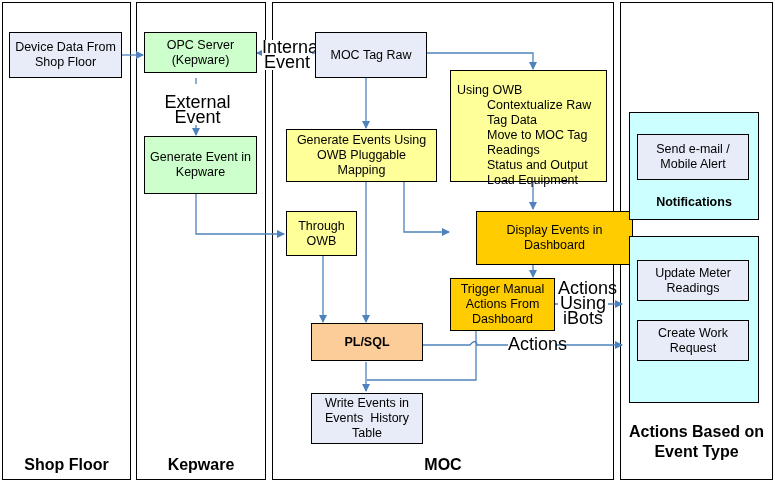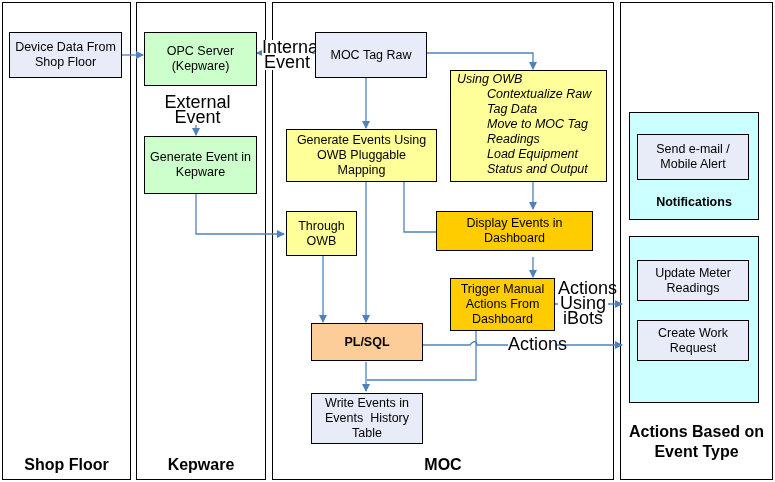--- a/index.html
+++ b/index.html
@@ -78,65 +78,65 @@
 </div>
 <div class="lbl" style="left:508px; top:337px; width:48px;">Actions</div>
 
 <div class="box blue" style="left:9px; top:32px; width:113px; height:46px;">
   <div>
     <div>Device Data From</div>
     <div>Shop Floor</div>
   </div>
 </div>
 
-<div class="box green" style="left:144px; top:32px; width:113px; height:54px;">
+<div class="box green" style="left:144px; top:32px; width:113px; height:41px;">
   <div>
     <div>OPC Server</div>
     <div>(Kepware)</div>
   </div>
 </div>
 <div class="box green" style="left:144px; top:136px; width:113px; height:58px;">
   <div>
     <div>Generate Event in</div>
     <div>Kepware</div>
   </div>
 </div>
 
 <div class="box blue" style="left:315px; top:32px; width:112px; height:46px;">
   <div>MOC Tag Raw</div>
 </div>
 
 <div class="box yellow" style="left:450px; top:70px; width:157px; height:112px; align-items:flex-start;">
-  <div class="owb-list" style="width:100%; padding-top:1px;font-style:italic;">
+  <div class="owb-list" style="width:100%; padding-top:12px;">
     <div>Using OWB</div>
     <div class="sub">Contextualize Raw</div>
     <div class="sub">Tag Data</div>
     <div class="sub">Move to MOC Tag</div>
     <div class="sub">Readings</div>
+    <div class="sub">Status and Output</div>
     <div class="sub">Load Equipment</div>
-    <div class="sub">Status and Output</div>
   </div>
 </div>
 
 <div class="box yellow" style="left:286px; top:129px; width:151px; height:53px;">
   <div>
     <div>Generate Events Using</div>
     <div>OWB Pluggable</div>
     <div>Mapping</div>
   </div>
 </div>
 
 <div class="box yellow" style="left:286px; top:211px; width:71px; height:45px;">
   <div>
     <div>Through</div>
     <div>OWB</div>
   </div>
 </div>
 
-<div class="box orange" style="left:436px; top:211px; width:157px; height:40px;">
+<div class="box orange" style="left:476px; top:211px; width:157px; height:54px;">
   <div>
     <div>Display Events in</div>
     <div>Dashboard</div>
   </div>
 </div>
 
 <div class="box orange" style="left:450px; top:278px; width:105px; height:53px;">
   <div>
     <div>Trigger Manual</div>
     <div>Actions From</div>

